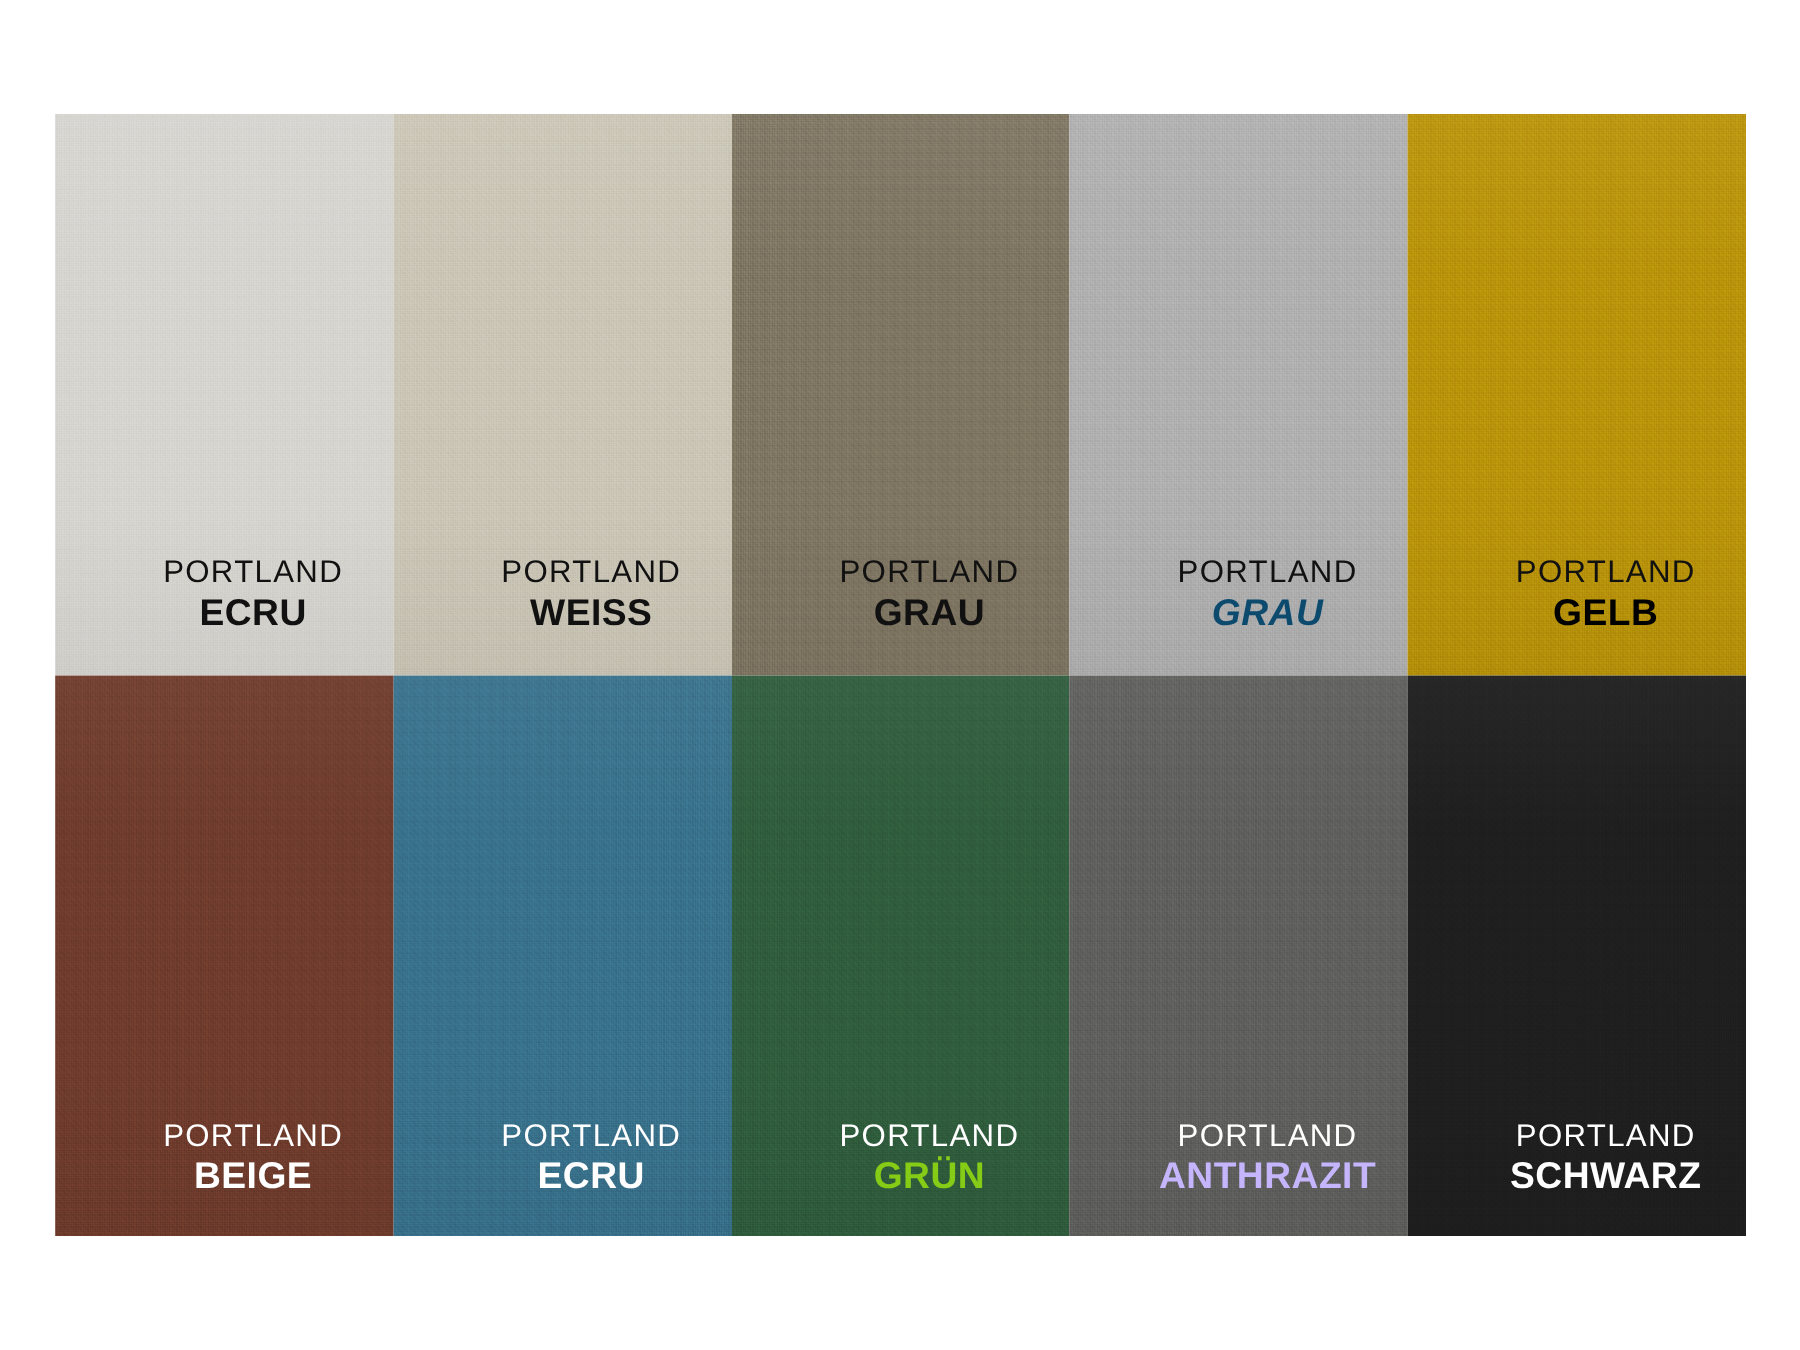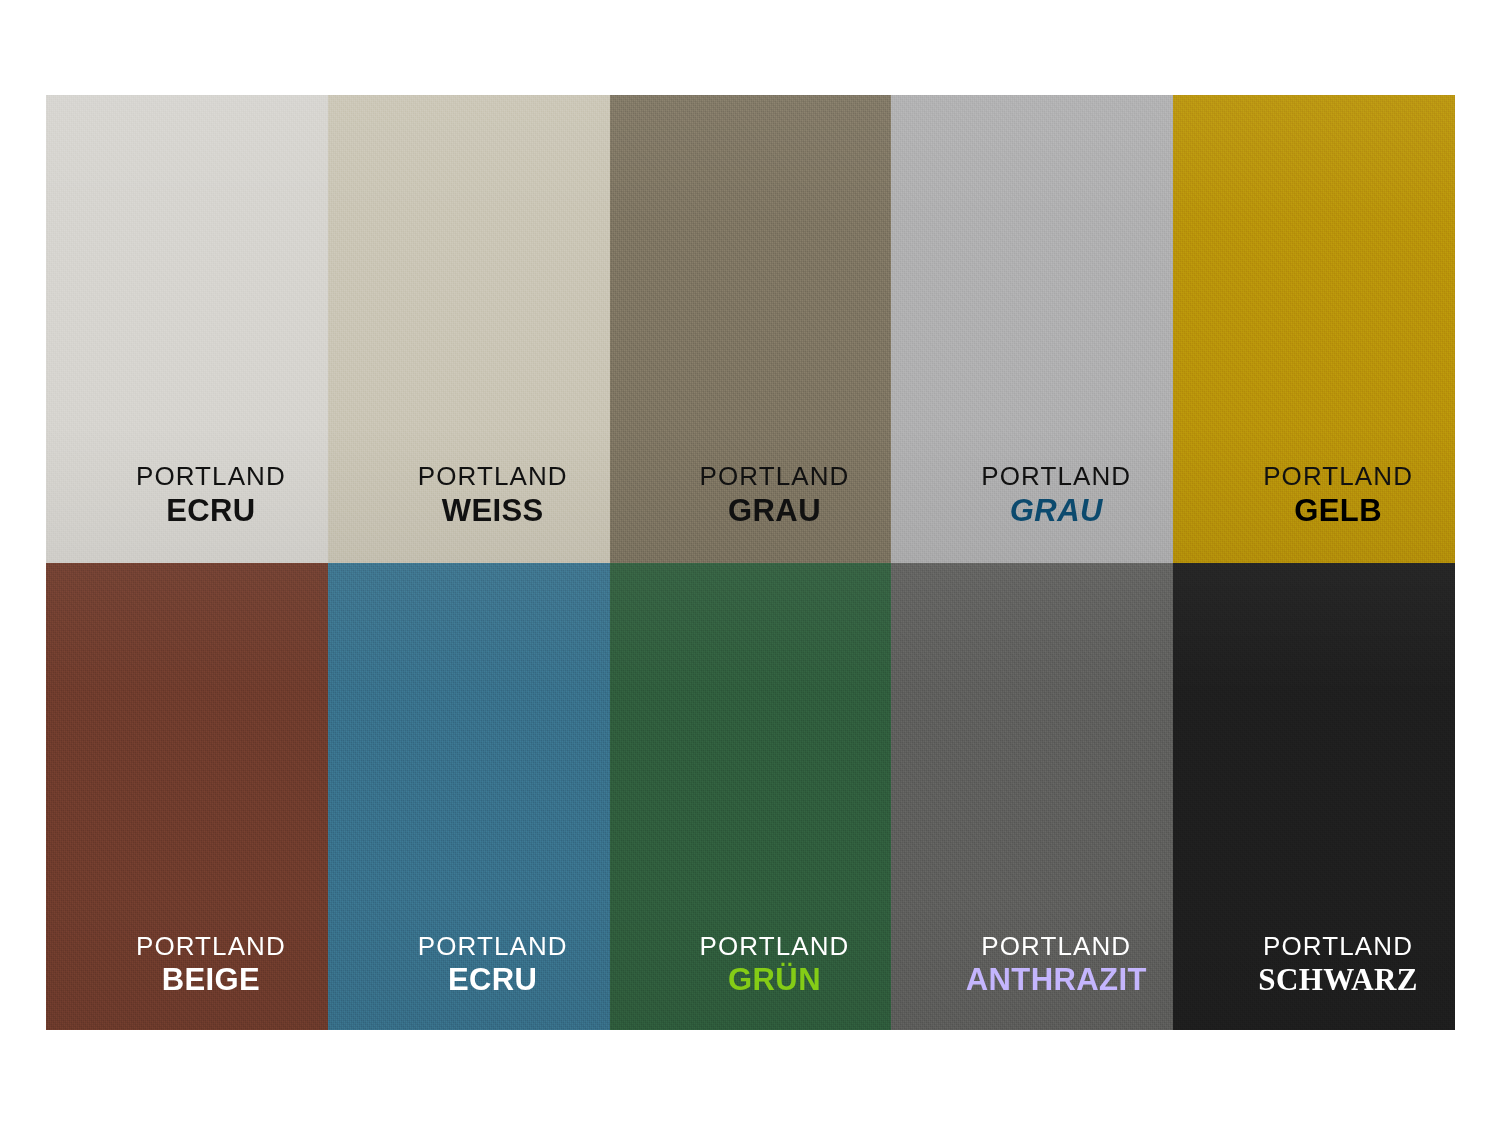--- a/index.html
+++ b/index.html
@@ -195,18 +195,18 @@
     <div class="swatch row-bottom ink-light" style="background-color: rgb(94, 94, 92);">
       <div class="swatch-label">
         <span class="brand-line" style="color: rgb(255, 255, 255);">PORTLAND</span>
         <span class="color-line" style="color: #c4b5fd;">ANTHRAZIT</span>
       </div>
     </div>
 
     <div class="swatch row-bottom ink-light" style="background-color: rgb(30, 30, 30);">
       <div class="swatch-label">
         <span class="brand-line" style="color: rgb(255, 255, 255);">PORTLAND</span>
-        <span class="color-line" style="color: rgb(255, 255, 255); font-family: Liberation Serif, serif;">SCHWARZ</span>
+        <span class="color-line" style="color: rgb(255, 255, 255);">SCHWARZ</span>
       </div>
     </div>
 
   </div>
 </div>
 
 </body></html>

